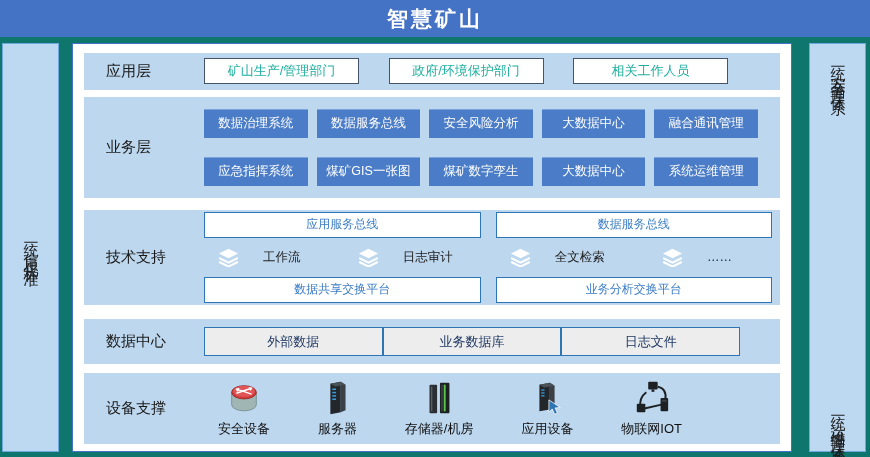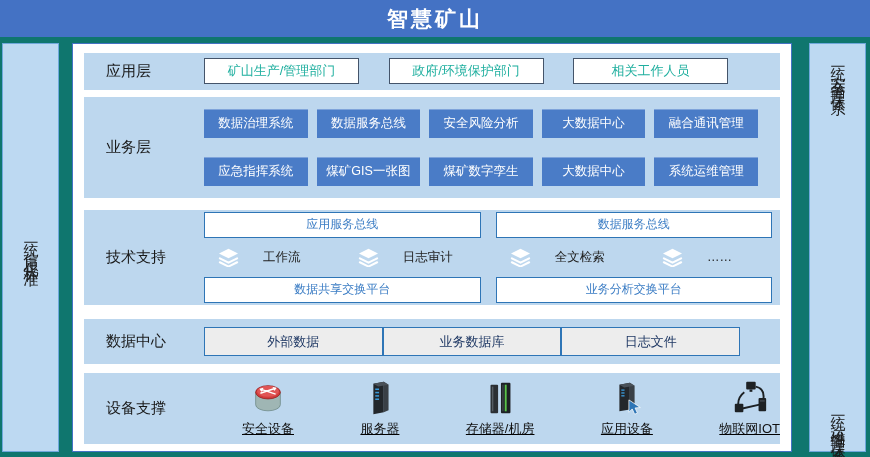--- a/index.html
+++ b/index.html
@@ -32,21 +32,21 @@
   }
 
   .band { background:#BDD7EE; display:flex; align-items:center; }
   .band-label { width:120px; padding-left:22px; font-size:15px; color:#1a1a1a; flex-shrink:0; }
   .band-content { flex:1; }
 
   .band.app  { height:37px; }
   .band.biz  { height:101px; margin-top:7px; }
   .band.tech { height:96px;  margin-top:12px; }
   .band.data { height:45px;  margin-top:14px; }
-  .band.dev  { height:71px;  margin-top:9px;gap:24px; }
+  .band.dev  { height:71px;  margin-top:9px; }
 
   .app-row { display:flex; justify-content:space-between; padding-right:52px; }
   .app-box {
     width:155px; height:26px; background:#fff; border:1px solid #44546A;
     color:#1FAF9F; font-size:13px;
     display:flex; align-items:center; justify-content:center;
   }
 
   .biz-grid { display:flex; flex-direction:column; gap:19px; padding-right:22px; }
   .biz-row { display:flex; gap:9px; }
@@ -67,21 +67,21 @@
   .mw-item { display:flex; align-items:center; gap:24px; font-size:12.5px; color:#222; }
   .layers-icon { width:21px; height:19px; display:block; }
 
   .data-row { display:flex; padding-right:40px; }
   .data-box {
     flex:1; height:29px; background:#EDEDED; border:1px solid #2E75B6;
     color:#1F3864; font-size:13px;
     display:flex; align-items:center; justify-content:center;
   }
 
-  .dev-row { display:flex; justify-content:space-between; padding-left:14px;text-decoration:underline; }
+  .dev-row { display:flex; justify-content:space-between; padding-right:98px; padding-left:14px; }
   .dev-item { display:flex; flex-direction:column; align-items:center; gap:3px; color:#111; font-size:13px; }
   .dev-icon { width:38px; height:38px; display:block; }
 </style>
 </head>
 <body>
 
 <div class="page">
 
   <header class="banner">智慧矿山</header>
 

